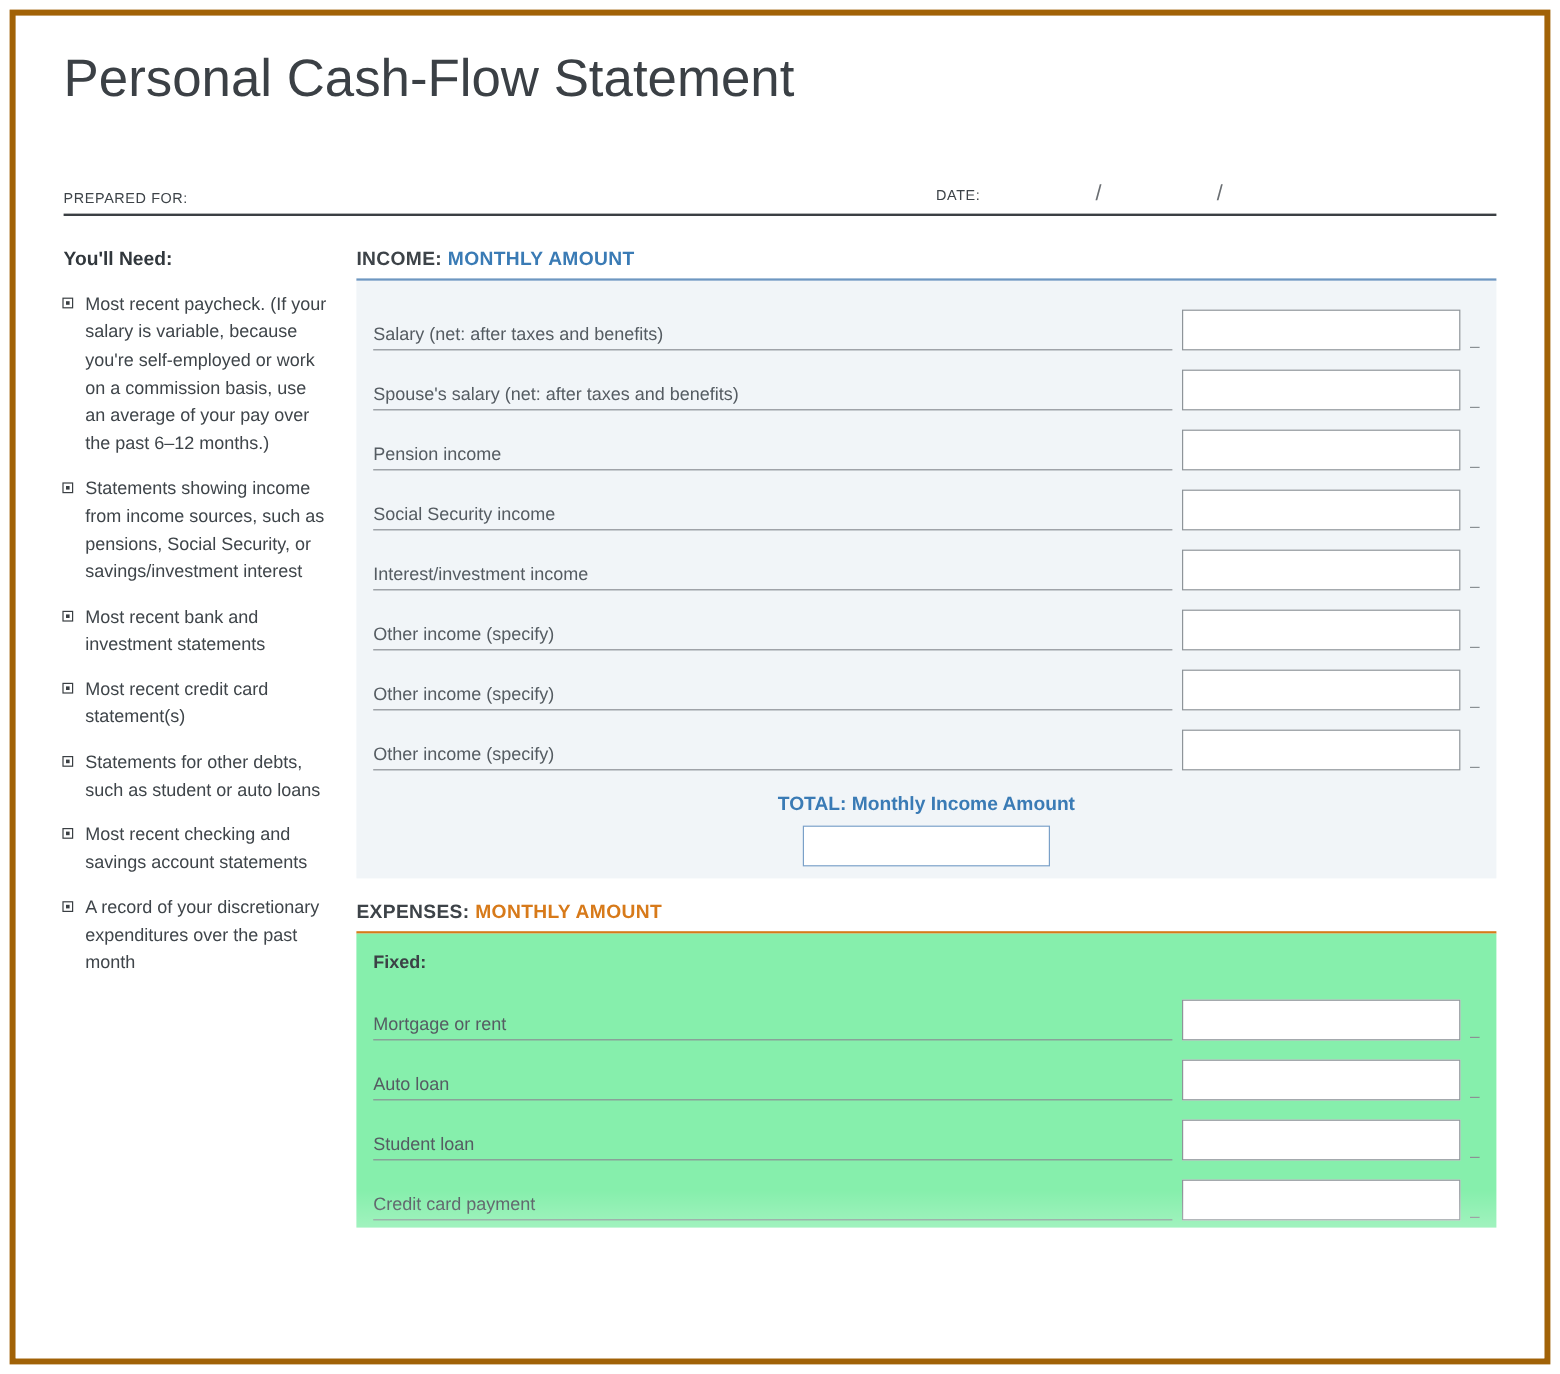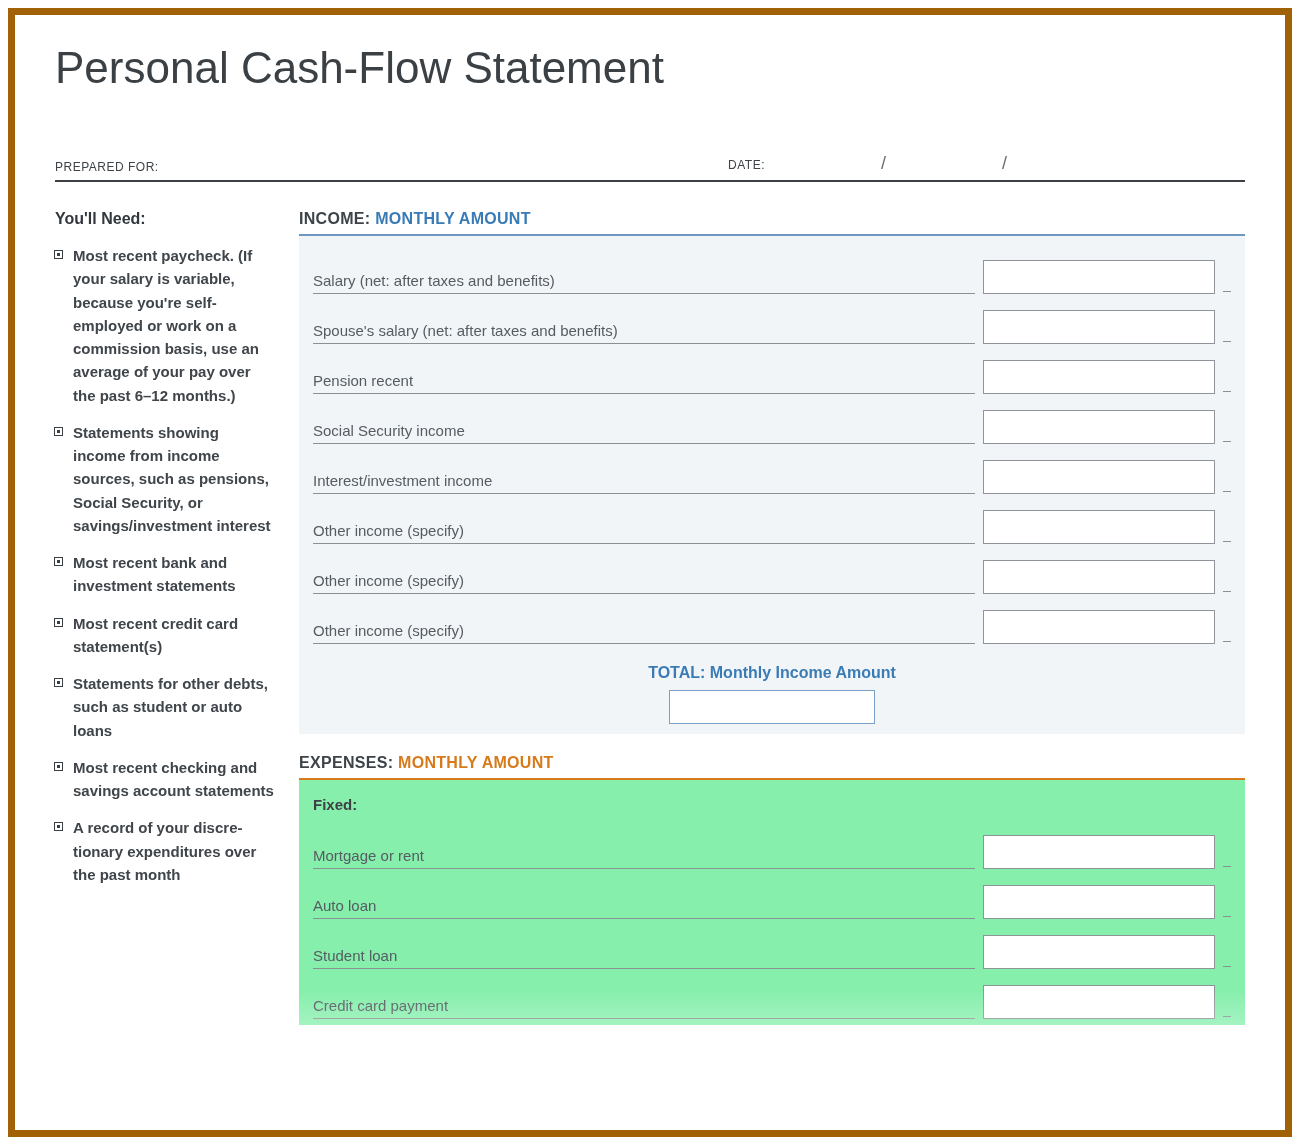--- a/index.html
+++ b/index.html
@@ -17,21 +17,21 @@
     position: relative;
     box-sizing: border-box;
   }
 
   .page-frame {
     position: absolute;
     left: 8px;
     top: 8px;
     right: 8px;
     bottom: 8px;
-    border: 7px solid #a16207;
+    border: 5px solid #a16207;
     padding: 24px 40px 0 40px;
     box-sizing: border-box;
     overflow: hidden;
   }
 
   .page-title {
     font-size: 44px;
     font-weight: 300;
     color: #3b4045;
     letter-spacing: 0px;
@@ -57,21 +57,21 @@
 
   .meta-left {
     flex: 1;
     display: flex;
     align-items: baseline;
   }
 
   .meta-right {
     display: flex;
     align-items: baseline;
-    gap: 18px;
+    gap: 8px;
     min-width: 460px;
   }
 
   .date-slot {
     display: inline-block;
     width: 80px;
     text-align: center;
   }
 
   .date-sep {
@@ -96,21 +96,20 @@
     font-weight: 700;
     font-size: 16px;
     color: #31373c;
     margin-bottom: 16px;
   }
 
   .sidebar ul {
     list-style: none;
     padding: 0;
     margin: 0;
-    font-weight: bold;
   }
 
   .sidebar li {
     position: relative;
     padding-left: 18px;
     font-size: 15px;
     line-height: 1.55;
     color: #3f454a;
     margin-bottom: 14px;
   }
@@ -308,21 +307,21 @@
           <div class="row">
             <div class="row-left">
                 <div class="row-label">Spouse's salary (net: after taxes and benefits)</div>
               </div>
             <div class="row-box"></div>
             <div class="row-trail"></div>
           </div>
 
           <div class="row">
             <div class="row-left">
-                <div class="row-label">Pension recent</div>
+                <div class="row-label">Pension income</div>
               </div>
             <div class="row-box"></div>
             <div class="row-trail"></div>
           </div>
 
           <div class="row">
             <div class="row-left">
                 <div class="row-label">Social Security income</div>
               </div>
             <div class="row-box"></div>

